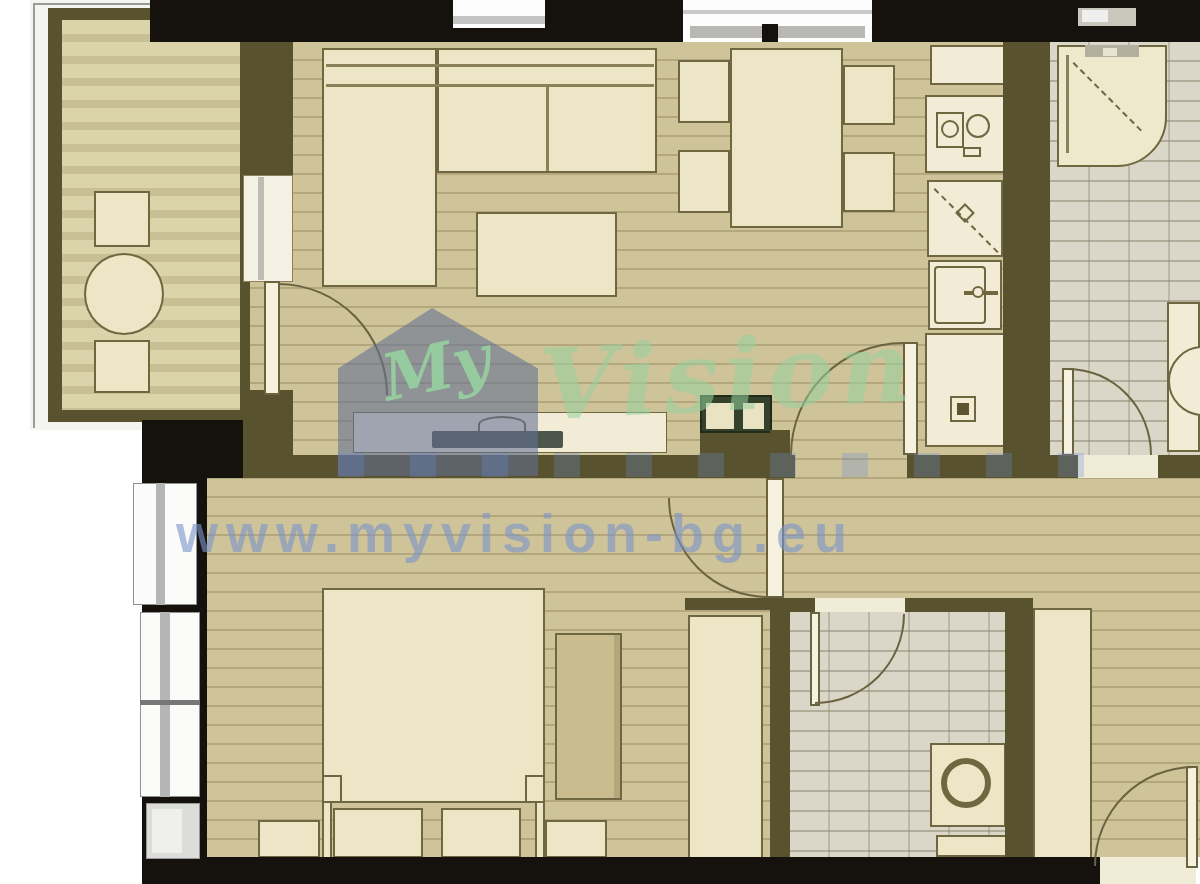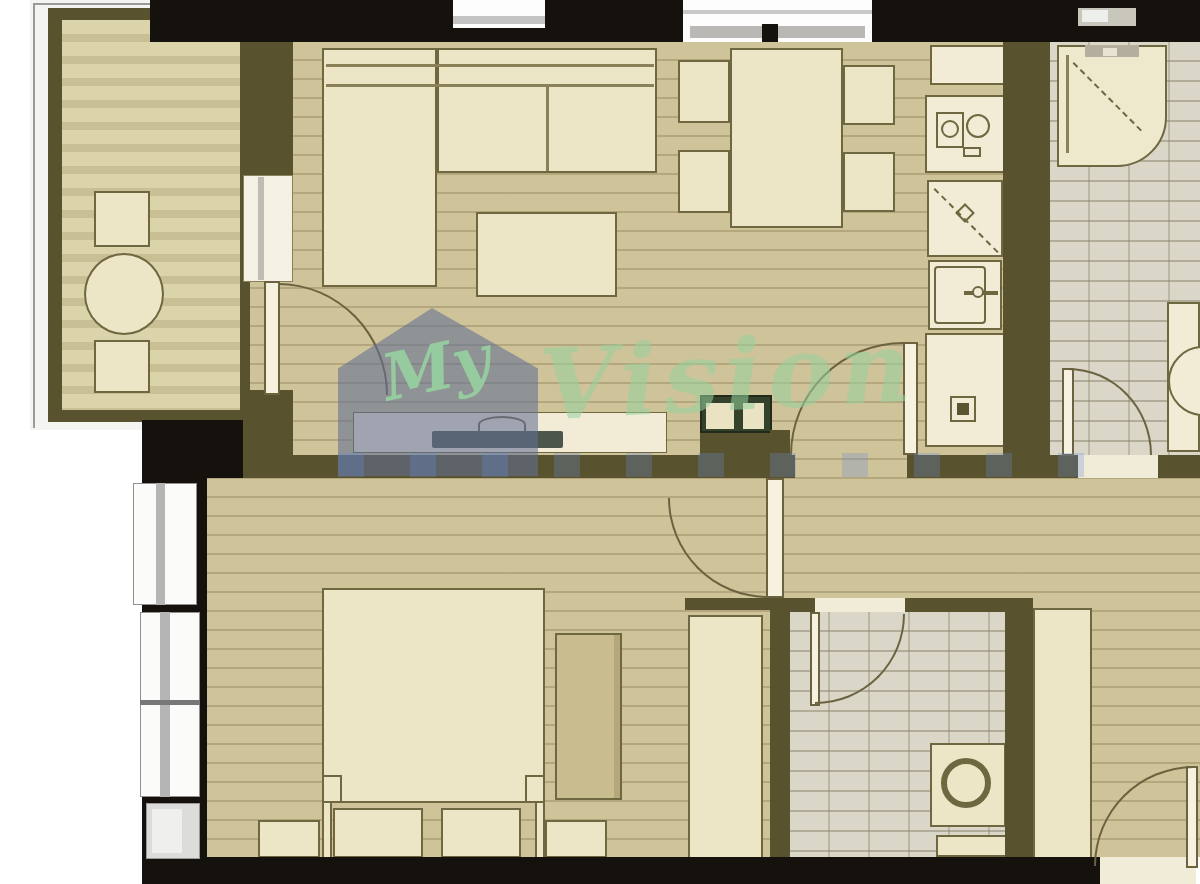--- a/index.html
+++ b/index.html
@@ -184,14 +184,15 @@
   <div class="abs wm wm-sq" style="left:410px;top:453px;width:26px;height:24px;"></div>
   <div class="abs wm wm-sq" style="left:482px;top:453px;width:26px;height:24px;"></div>
   <div class="abs wm wm-sq" style="left:554px;top:453px;width:26px;height:24px;"></div>
   <div class="abs wm wm-sq" style="left:626px;top:453px;width:26px;height:24px;"></div>
   <div class="abs wm wm-sq" style="left:698px;top:453px;width:26px;height:24px;"></div>
   <div class="abs wm wm-sq" style="left:770px;top:453px;width:26px;height:24px;"></div>
   <div class="abs wm wm-sq" style="left:842px;top:453px;width:26px;height:24px;"></div>
   <div class="abs wm wm-sq" style="left:914px;top:453px;width:26px;height:24px;"></div>
   <div class="abs wm wm-sq" style="left:986px;top:453px;width:26px;height:24px;"></div>
   <div class="abs wm wm-sq" style="left:1058px;top:453px;width:26px;height:24px;"></div>
+  <div id="wm-url" class="abs wm" style="left:176px;top:502px;">www.myvision-bg.eu</div>
 
 </div>
 
 </body></html>

